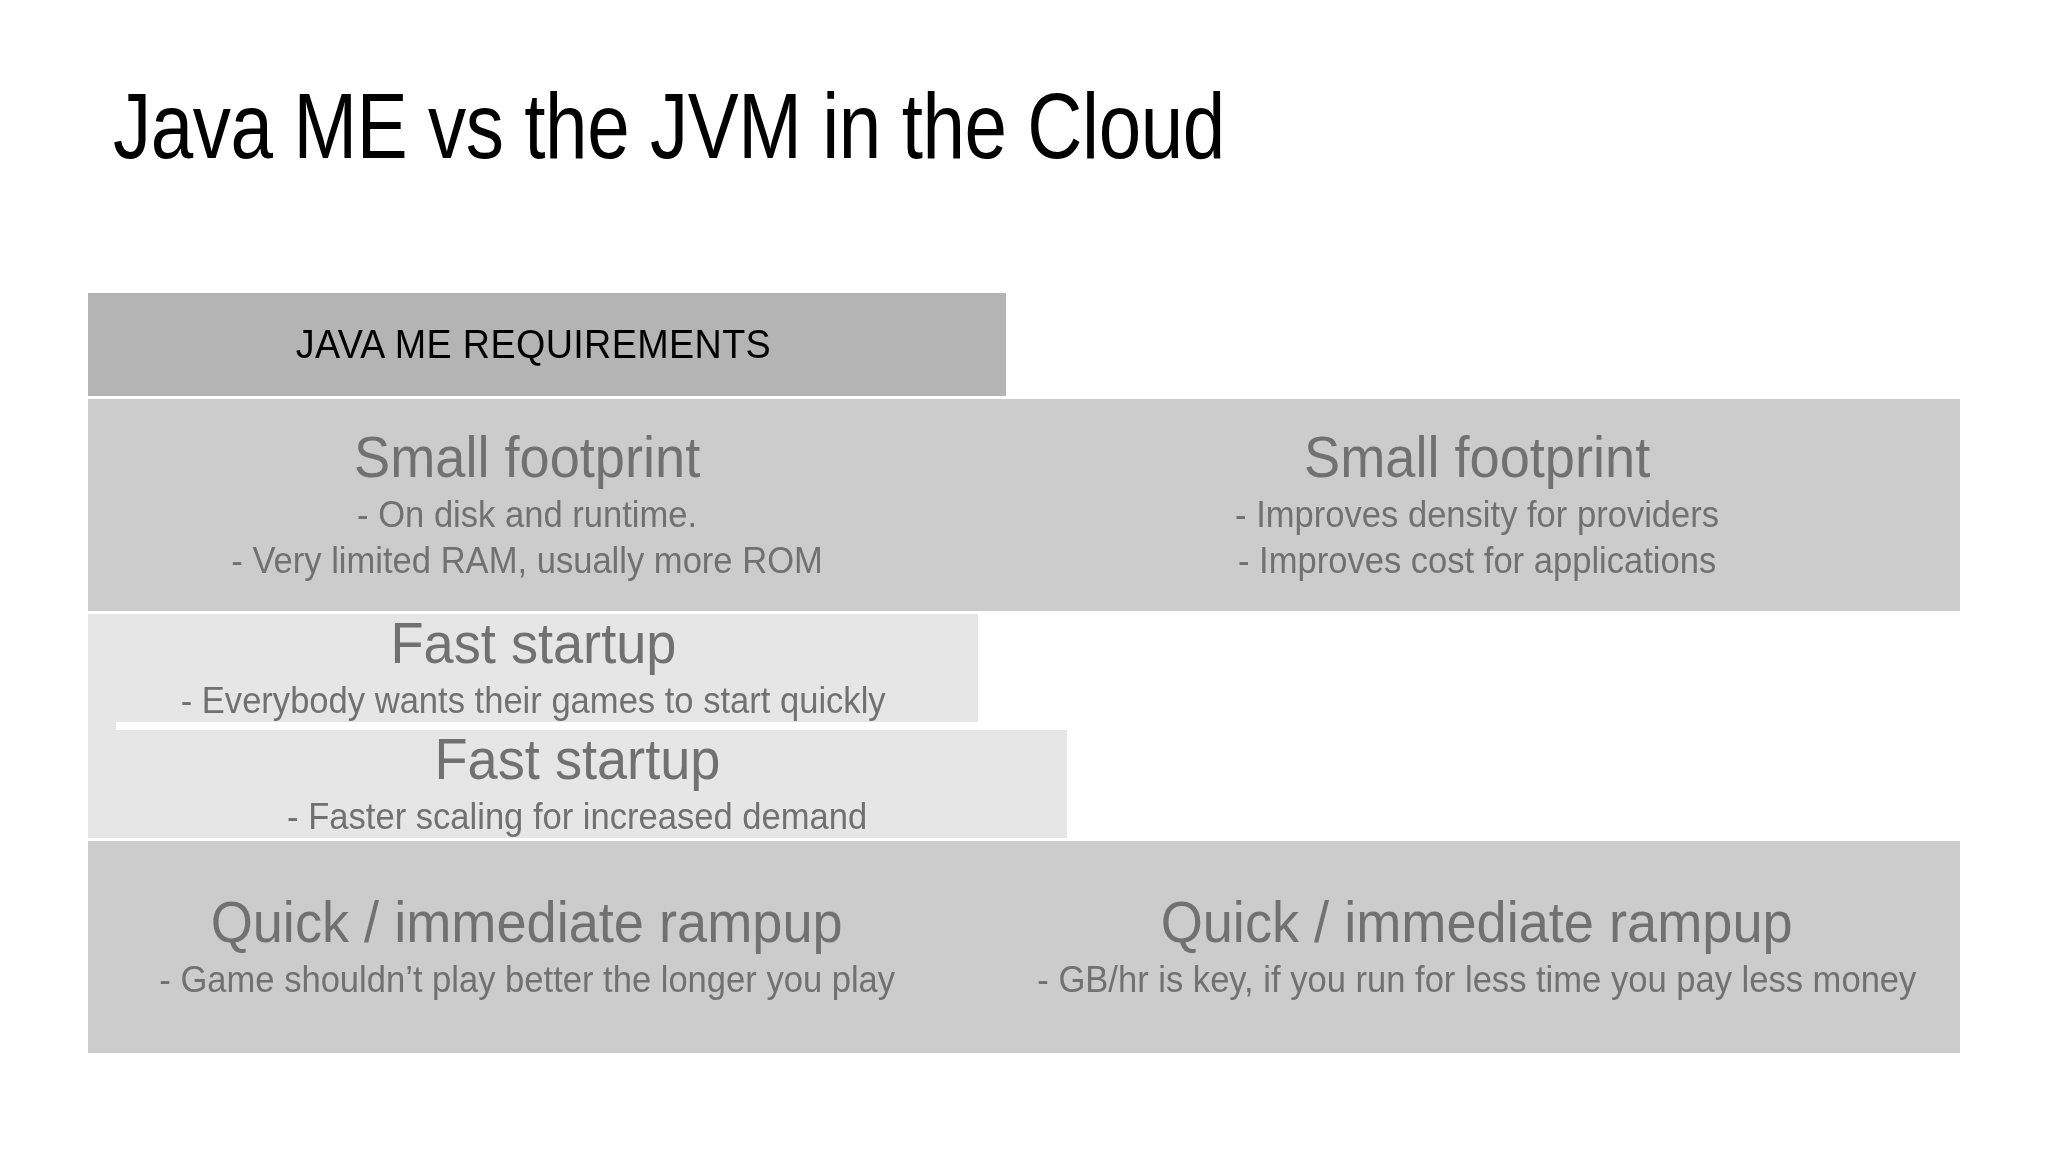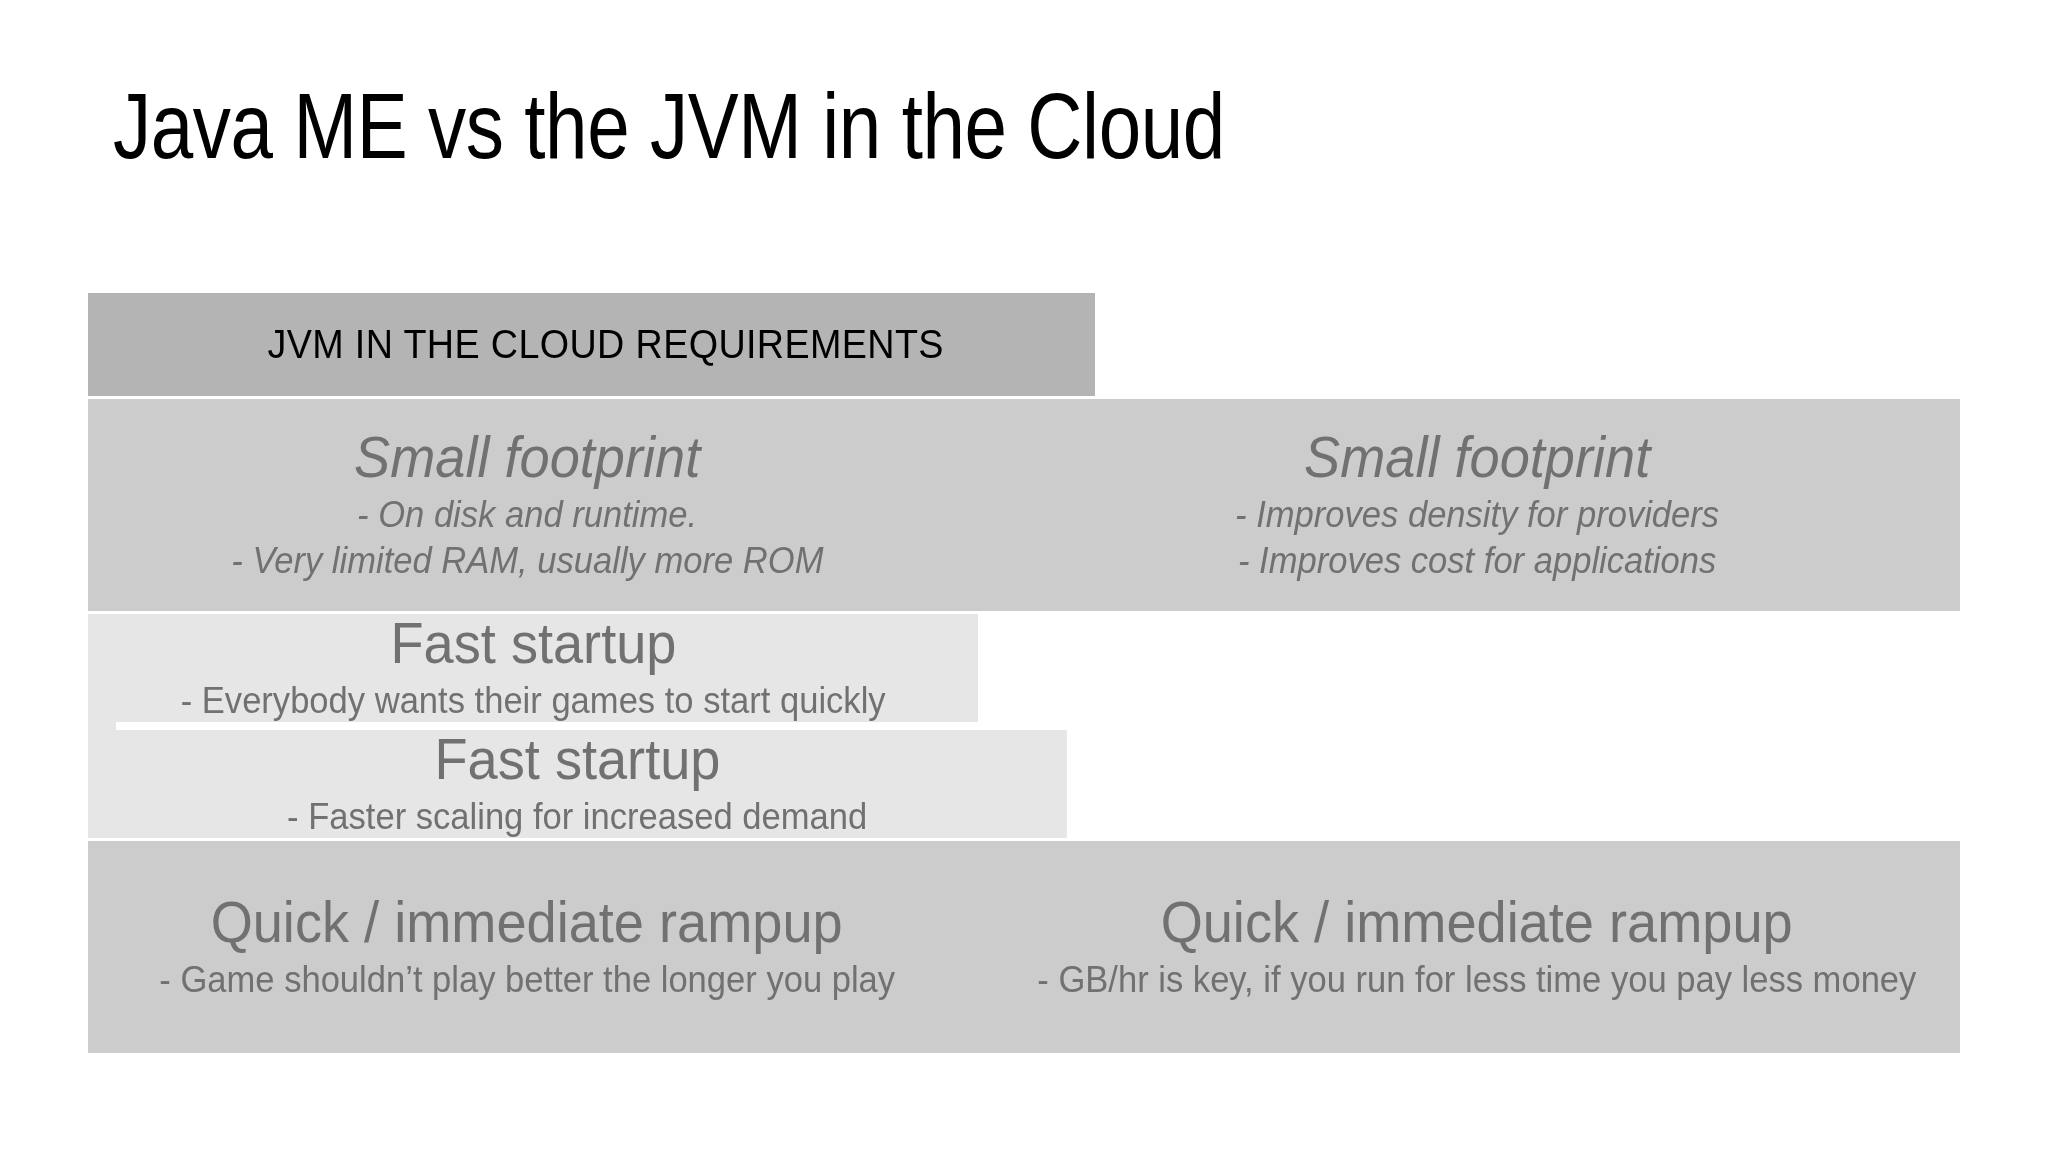--- a/index.html
+++ b/index.html
@@ -52,21 +52,21 @@
   }
 
   .table-row {
     display: flex;
     flex-direction: row;
     width: 100%;
     box-sizing: border-box;
   }
 
   .table-row.header-row   { height: 105px; }
-  .table-row.row-1        { height: 215px; font-style: italic; }
+  .table-row.row-1        { height: 215px; }
   .table-row.row-2        { height: 224px; flex-direction: column; }
   .table-row.row-3        { height: 216px; }
 
   .cell {
     box-sizing: border-box;
     display: flex;
     flex-direction: column;
     align-items: center;
     justify-content: center;
     text-align: center;
@@ -130,24 +130,24 @@
 </head>
 <body>
 
 <div class="slide">
 
   <div class="slide-title">Java ME vs the JVM in the Cloud</div>
 
   <div class="comparison-table">
 
     <div class="table-row header-row">
+      <div class="cell col-left">
+        <span class="header-text">JAVA ME REQUIREMENTS</span>
+      </div>
       <div class="cell col-div"></div>
-      <div class="cell col-right">
-        <span class="header-text">JVM IN THE CLOUD REQUIREMENTS</span>
-      </div>
     </div>
 
     <div class="row-sep"></div>
 
     <div class="table-row row-1">
       <div class="cell col-left">
         <div class="cell-heading">Small footprint</div>
         <div class="cell-detail">- On disk and runtime.</div>
         <div class="cell-detail">- Very limited RAM, usually more ROM</div>
       </div>

